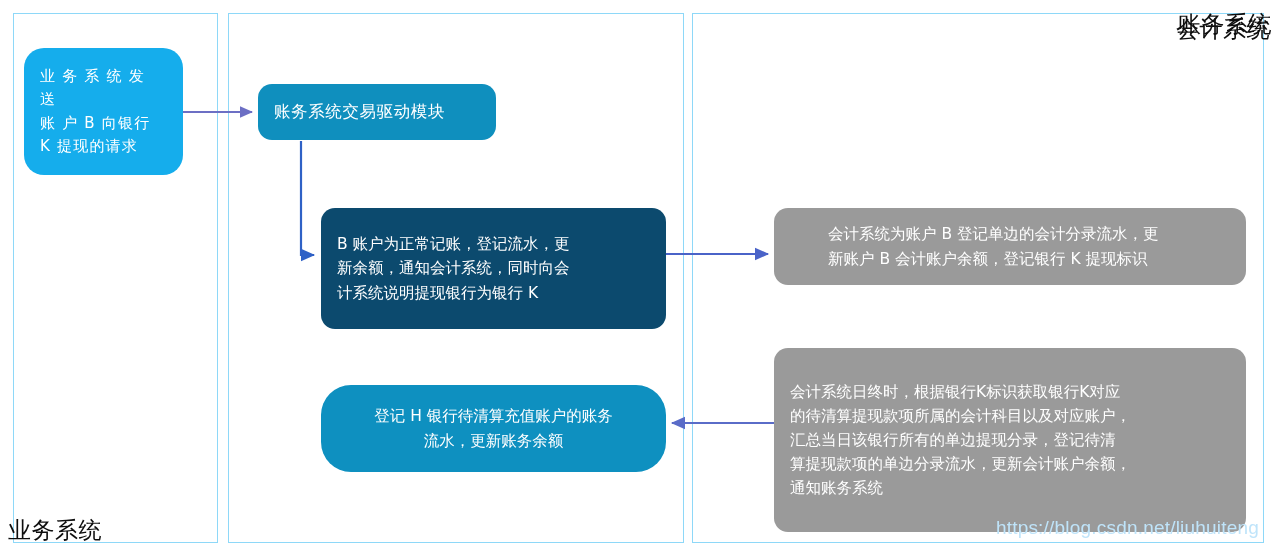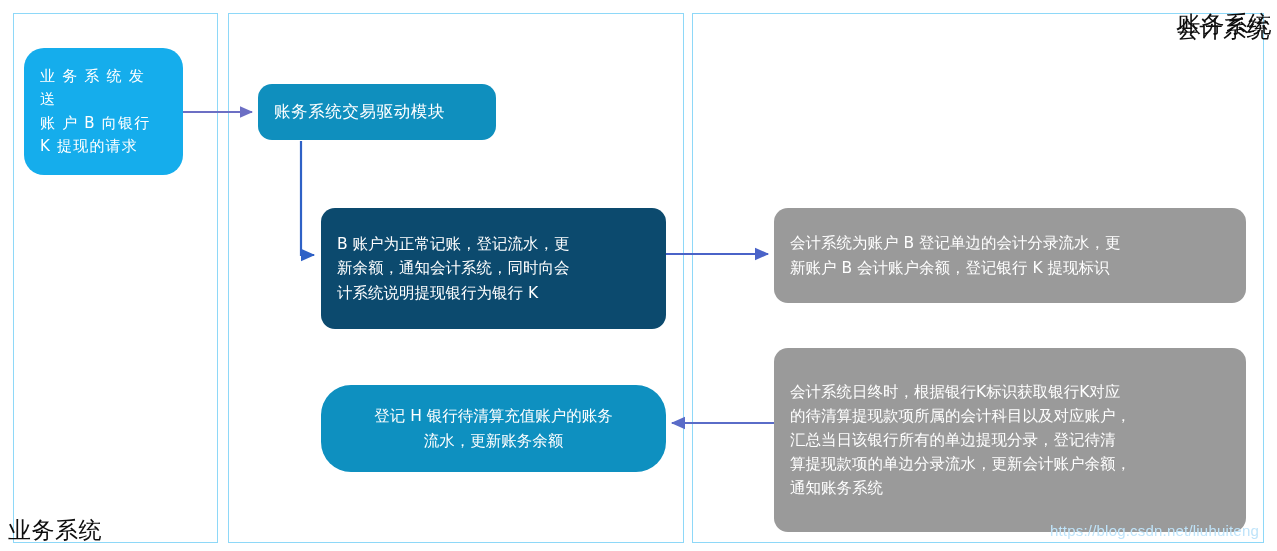--- a/index.html
+++ b/index.html
@@ -81,43 +81,44 @@
 
   #box-settle {
     left: 321px; top: 385px; width: 345px; height: 87px;
     background: #0E90C0;
     border-radius: 30px;
   }
   #box-settle .txt { font-size: 15.5px; text-align: center; }
 
   
   #box-entry {
-    left: 774px; top: 208px; width: 472px; height: 95px;
+    left: 774px; top: 208px; width: 472px; height: 77px;
     background: #9A9A9A;
+    padding-left: 38px;
   }
   #box-entry .txt { font-size: 15.5px; text-align: left; }
 
   #box-eod {
     left: 774px; top: 348px; width: 472px; height: 184px;
     background: #9A9A9A;
   }
   #box-eod .txt { font-size: 15.5px; text-align: left; }
 
   
   #connectors {
     position: absolute;
     left: 0; top: 0; width: 1277px; height: 551px;
     pointer-events: none;
   }
 
   
   #watermark {
     position: absolute;
     right: 18px; bottom: 12px;
-    font-size: 15px;
+    font-size: 19px;
     color: #BFE4FA;
     letter-spacing: 0.2px;
     white-space: nowrap;
     font-family: "Liberation Sans", sans-serif;
   }
 </style>
 </head>
 <body>
 
 <div id="canvas">

